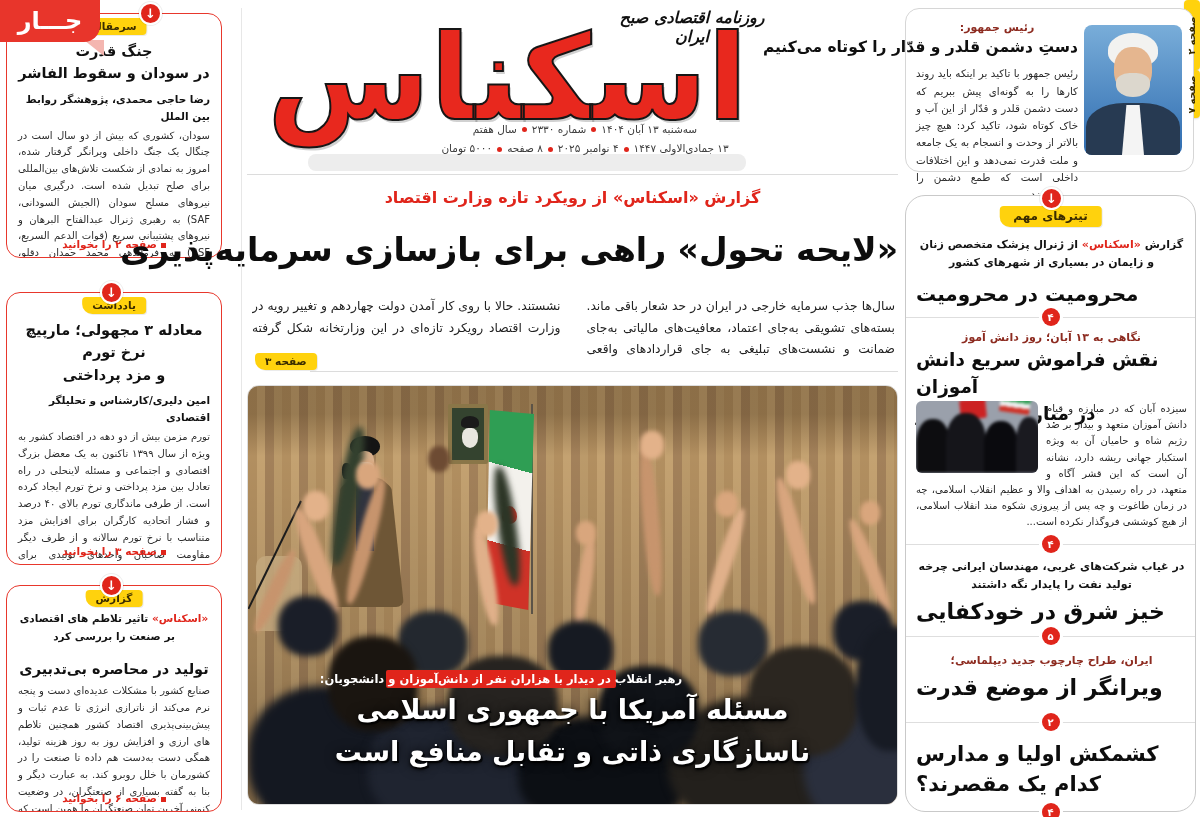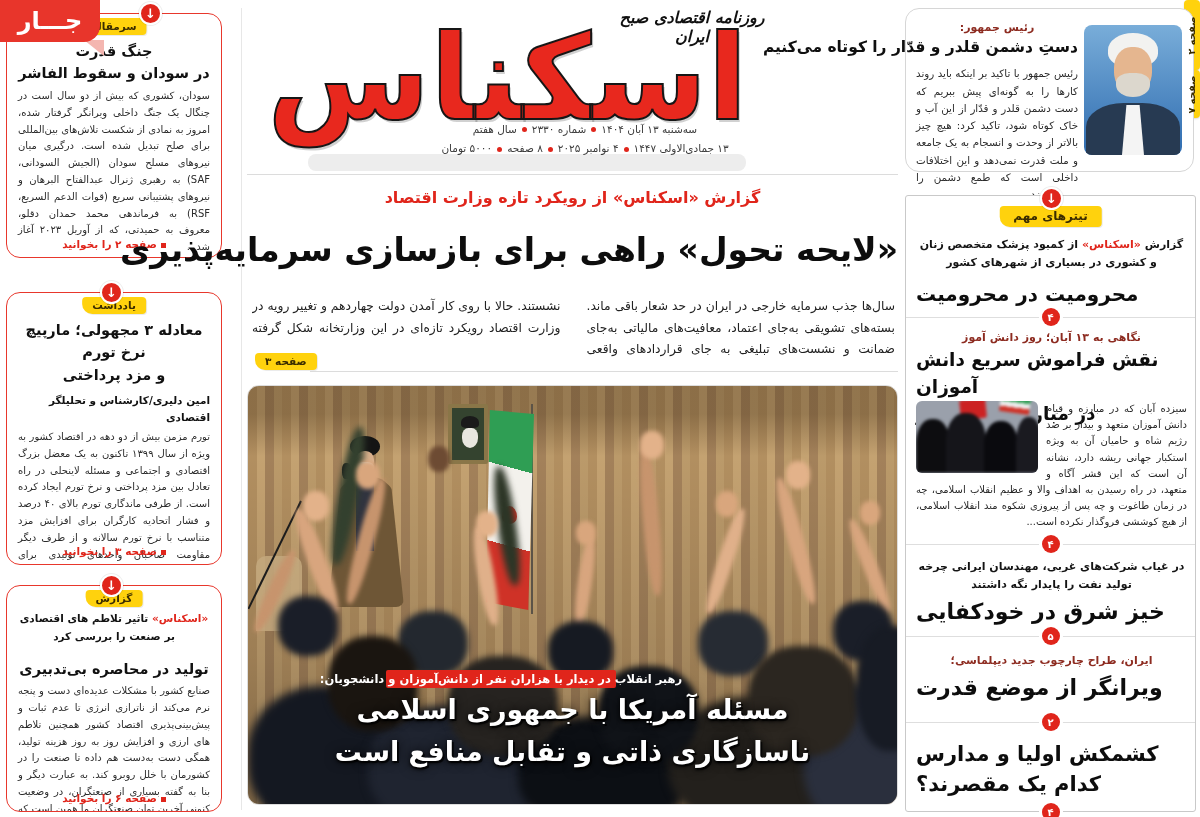--- a/index.html
+++ b/index.html
@@ -127,21 +127,21 @@
   .leader .micline { position:absolute; left:-18px; top:70px; width:2px; height:120px; background:#1c1c1c; transform:rotate(26deg); transform-origin:top; }
   .leader .michead { position:absolute; left:24px; top:32px; width:9px; height:16px; background:#111; border-radius:40%; }
   .chair { position:absolute; left:8px; top:170px; width:46px; height:75px; background:#c3a87e; border-radius:10px 10px 0 0; opacity:.85; }
   .crowd { position:absolute; inset:0; }
   .cap-bar { position:absolute; left:138px; top:284px; width:230px; height:18px; background:#e0251b; border-radius:2px;
              color:#fff; font-size:11.5px; font-weight:bold; display:flex; align-items:center; justify-content:center; white-space:nowrap; z-index:5; }
   .cap-line { position:absolute; left:0; width:100%; text-align:center; color:#fff; font-size:27px; font-weight:900; white-space:nowrap; z-index:5;
               text-shadow:0 2px 3px rgba(0,0,0,.95), 0 0 12px rgba(0,0,0,.8), 2px 2px 0 rgba(0,0,0,.65); }
 
   
-  .rbox { position:absolute; left:905px; top:195px; width:291px; height:617px; border:1px solid #c9c9c9; border-radius:3px; background:#fff; }
+  .rbox { position:absolute; left:905px; top:195px; width:291px; height:617px; border:1px solid #c9c9c9; border-radius:20px; background:#fff; }
   .rbox .box-tag { position:absolute; top:10px; left:50%; transform:translateX(-50%); font-size:12px; padding:3px 14px 4px; }
   .r-kicker { position:absolute; left:10px; width:271px; text-align:center; font-size:11px; font-weight:bold; line-height:1.65; color:#141414; }
   .r-kicker.maroon { color:#8d2b20; }
   .r-title { position:absolute; left:10px; width:271px; text-align:left; font-weight:900; color:#0d0d0d; line-height:1.45; }
   .sep { position:absolute; left:0; width:100%; height:1px; background:#dedede; }
   .media2 { position:absolute; left:10px; top:205px; width:271px; height:148px; overflow:hidden; font-size:10px; line-height:1.62; text-align:justify; color:#262626; }
   .media2 .ph { float:left; width:122px; height:72px; margin-left:0; margin-right:8px; border-radius:6px; overflow:hidden; position:relative; background:#9aa0ab; }
   .media2 .ph .blur { position:absolute; inset:-4px; filter:blur(1.5px); }
   .media2 .ph .b1 { position:absolute; left:4px; top:22px; width:34px; height:54px; background:#0d0d10; border-radius:45% 45% 0 0; }
   .media2 .ph .b2 { position:absolute; left:34px; top:16px; width:40px; height:60px; background:#15151a; border-radius:45% 45% 0 0; }
@@ -201,20 +201,21 @@
   <span>صفحه ۲</span>
 </div>
 
 <div class="abs dl-circle" style="left:139px; top:2px;">
     <span>↓</span>
   </div>
 <div class="lbox" style="top:13px; height:245px;">
   <span class="tag box-tag">سرمقاله</span>
   <h3 class="preline">جنگ قدرت
 در سودان و سقوط الفاشر</h3>
+  <div class="byline">رضا حاجی محمدی، پژوهشگر روابط بین الملل</div>
   <div class="body">سودان، کشوری که بیش از دو سال است در چنگال یک جنگ داخلی ویرانگر گرفتار شده، امروز به نمادی از شکست تلاش‌های بین‌المللی برای صلح تبدیل شده است. درگیری میان نیروهای مسلح سودان (الجیش السودانی، SAF) به رهبری ژنرال عبدالفتاح البرهان و نیروهای پشتیبانی سریع (قوات الدعم السریع، RSF) به فرماندهی محمد حمدان دقلو، معروف به حمیدتی، که از آوریل ۲۰۲۳ آغاز شد...</div>
   <div class="foot"><span class="sq"></span><span>صفحه ۲ را بخوانید</span></div>
 </div>
 
 <div class="abs dl-circle" style="left:100px; top:281px;">
     <span>↓</span>
   </div>
 <div class="lbox" style="top:292px; height:273px;">
   <span class="tag box-tag">یادداشت</span>
   <h3 class="preline">معادله ۳ مجهولی؛ مارپیچ نرخ تورم
@@ -306,21 +307,21 @@
   <span>صفحه ۷</span>
 </div>
 
 <div class="abs dl-circle" style="left:1040px; top:187px;">
     <span>↓</span>
   </div>
 <div class="rbox">
   <span class="tag box-tag">تیترهای مهم</span>
 
   <div class="r-kicker" style="top:40px;">
-    <span>گزارش </span><span class="brand-red">«اسکناس»</span><span> از کمبود پزشک متخصص زنان و کشوری در بسیاری از شهرهای کشور</span>
+    <span>گزارش </span><span class="brand-red">«اسکناس»</span><span> از ژنرال پزشک متخصص زنان و زایمان در بسیاری از شهرهای کشور</span>
   </div>
   <div class="r-title" style="top:84px; font-size:20px;">محرومیت در محرومیت</div>
   <div class="sep" style="top:121px;">
       <span class="badge">۴</span>
     </div>
 
   <div class="r-kicker maroon" style="top:133px;">نگاهی به ۱۳ آبان؛ روز دانش آموز</div>
   <div class="r-title preline" style="top:151px; font-size:18.5px;">نقش فراموش سریع دانش آموزان
 در مبارزه با استکبار</div>
   <div class="media2">

